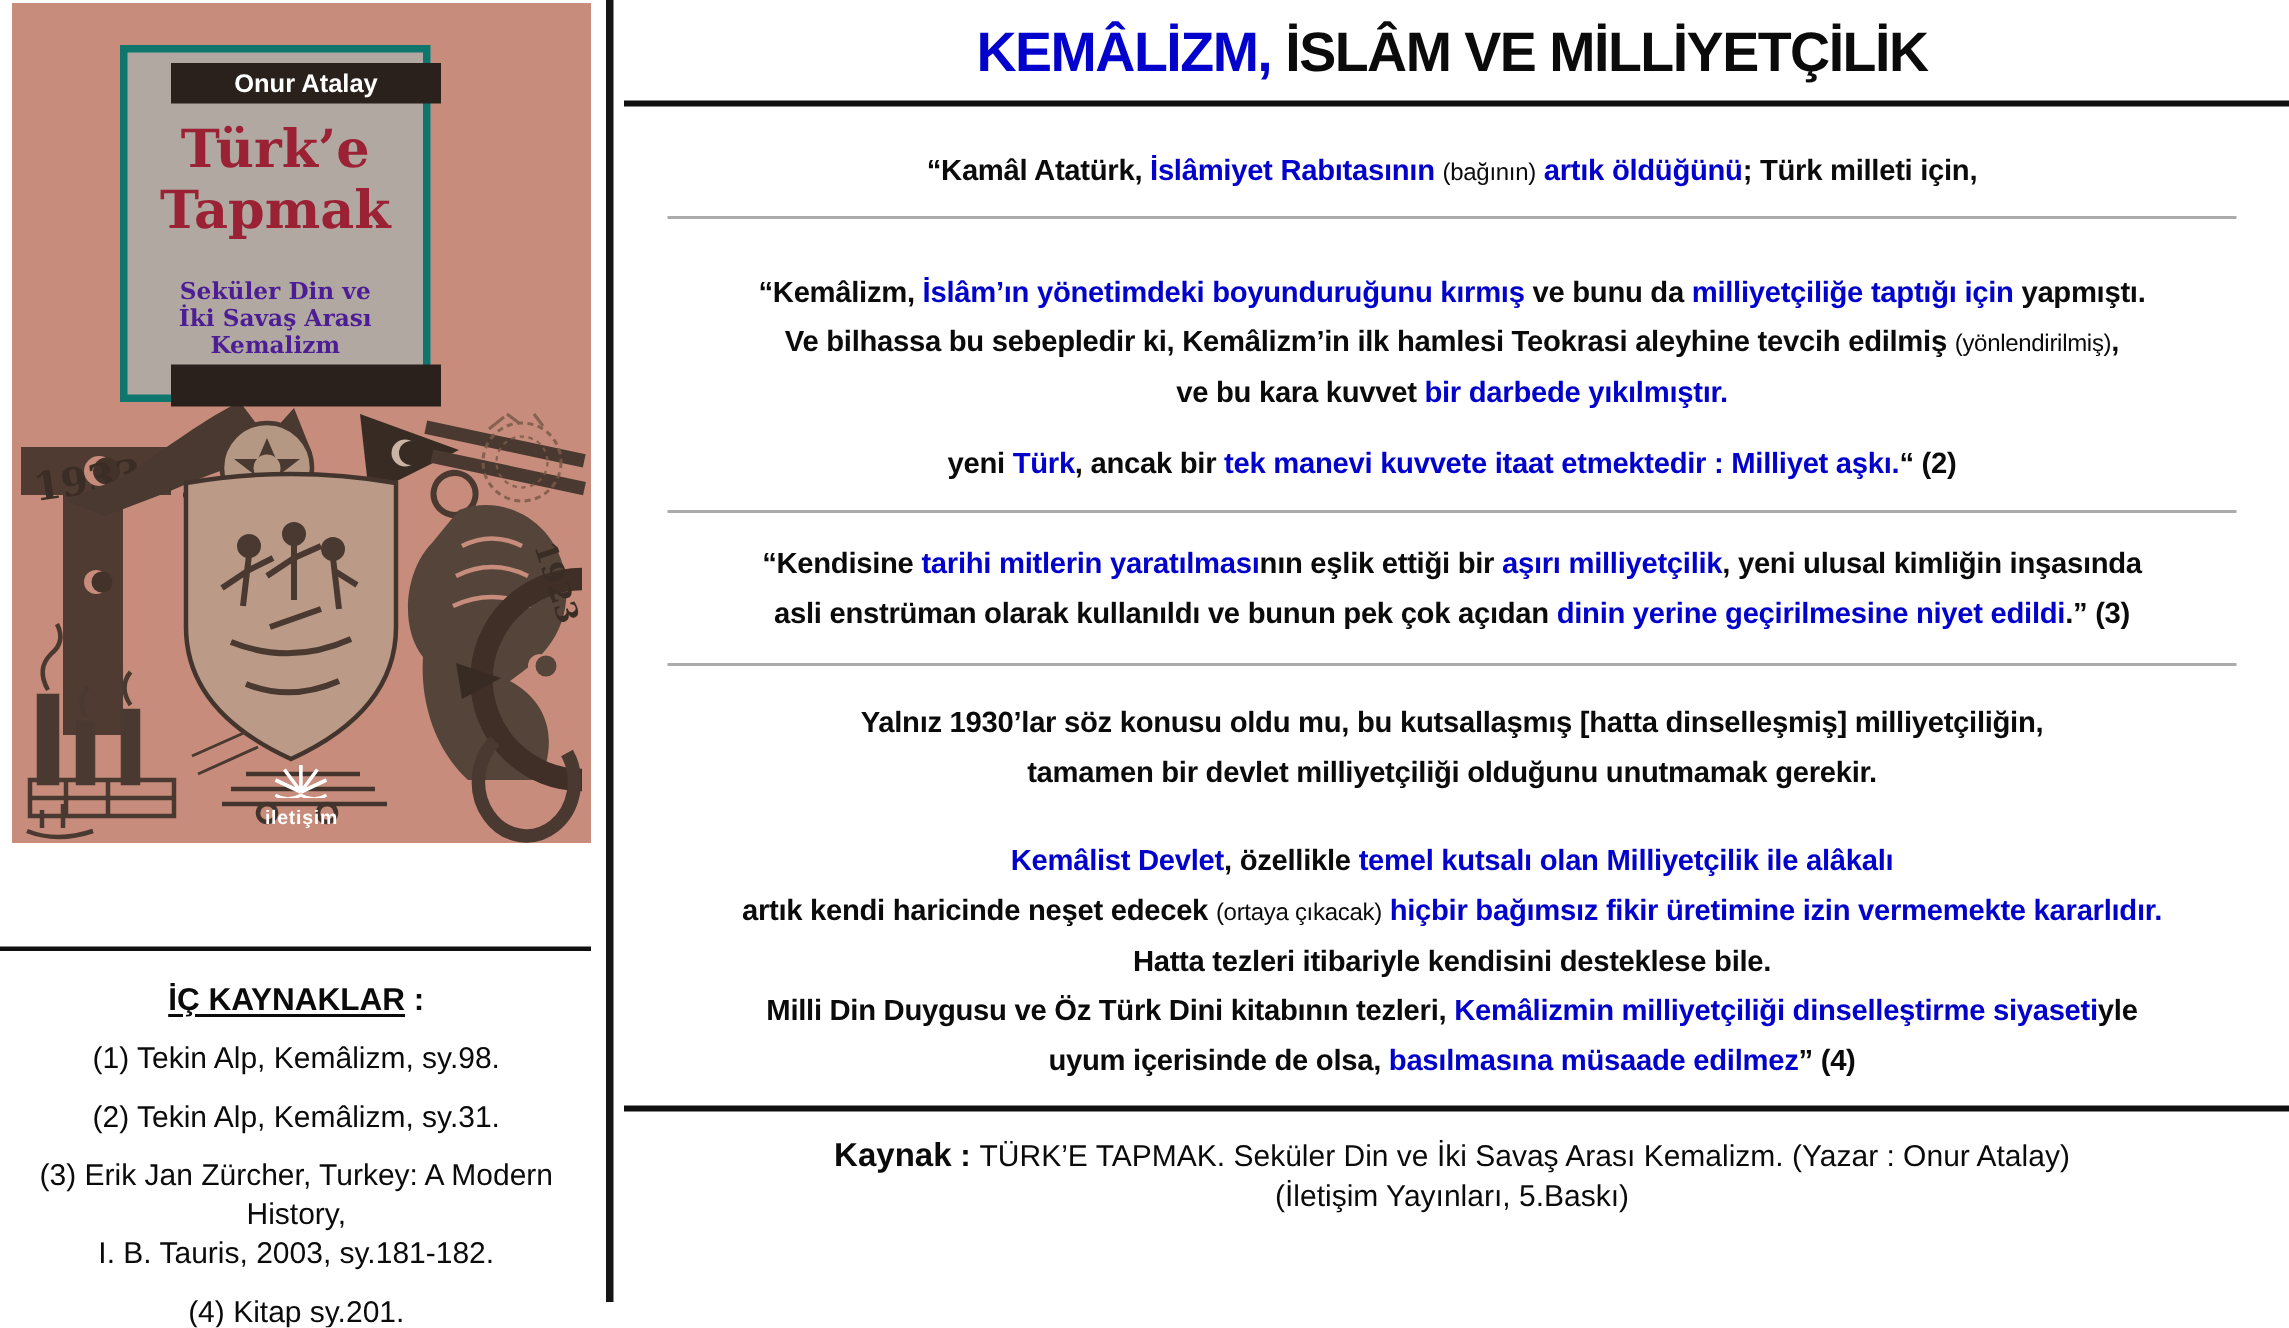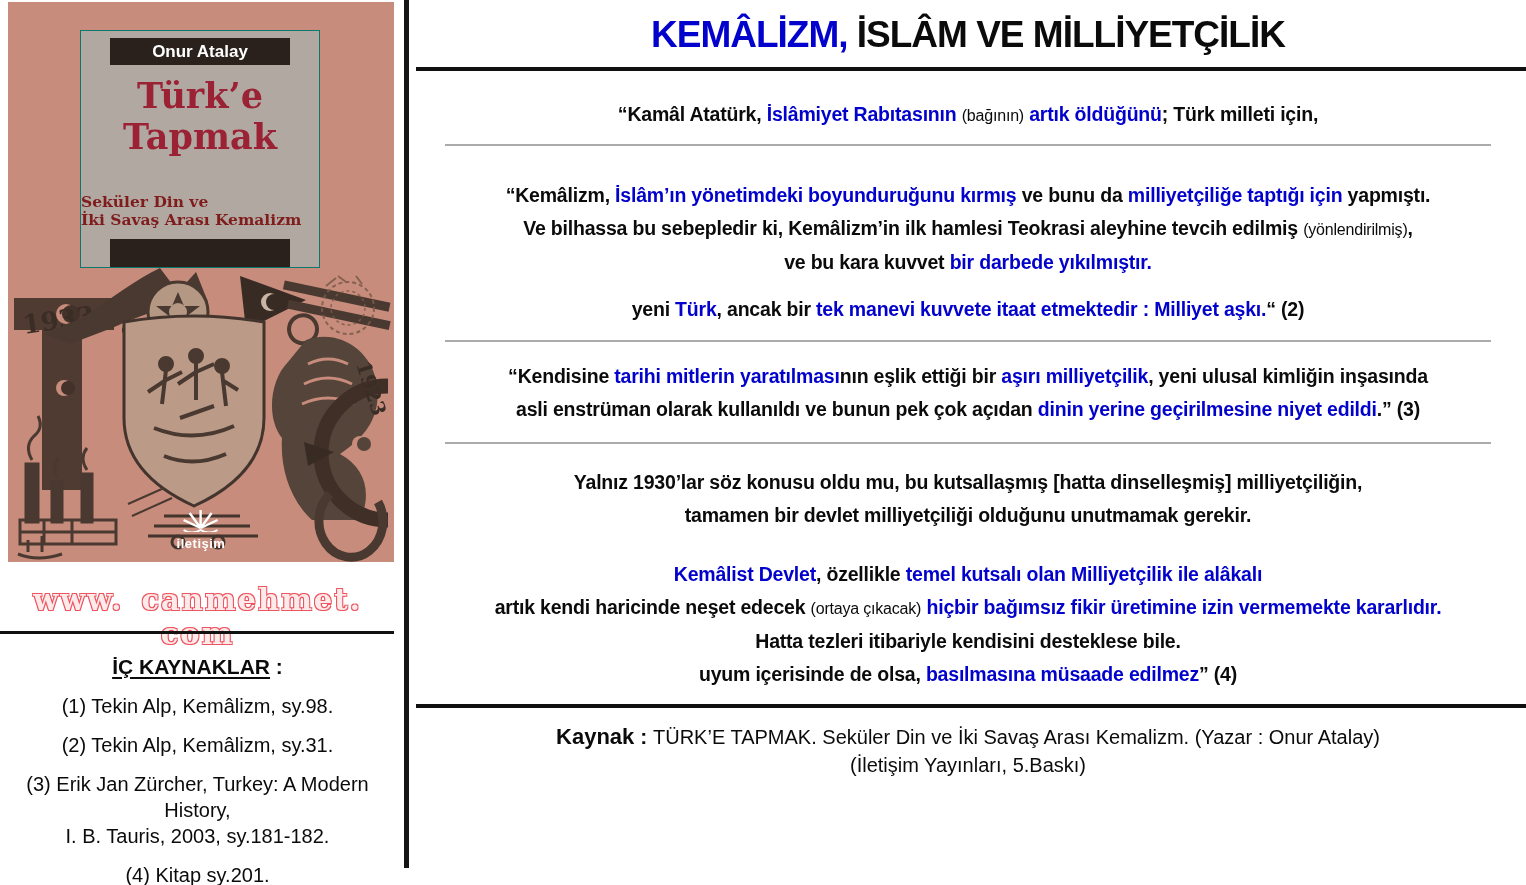--- a/index.html
+++ b/index.html
@@ -4,31 +4,31 @@
 <style>
   html,body{margin:0;padding:0;background:#fff;}
   #page{position:relative;width:1526px;height:885px;background:#fff;overflow:hidden;
         font-family:"Liberation Sans",sans-serif;color:#0b0b0b;}
 
   
   #left-col{position:absolute;left:0;top:0;width:395px;height:885px;}
 
   #cover{position:absolute;left:8px;top:2px;width:386px;height:560px;background:#c78c7b;}
   #cover-illustration{position:absolute;left:0;top:266px;width:386px;height:294px;}
-  #cover-panel{position:absolute;left:72px;top:28px;width:240px;height:238px;
-               background:#b2a8a2;border:1px solid #0f766e;box-sizing:border-box;}
+  #cover-panel{position:absolute;left:72px;top:28px;width:207px;height:238px;
+               background:#b2a8a2;border:5px solid #0f766e;box-sizing:border-box;}
   #author-band{position:absolute;left:29px;top:7px;width:180px;height:27px;background:#2b211c;
                display:flex;align-items:center;justify-content:center;
                color:#fff;font-weight:bold;font-size:17px;}
   #cover-title{position:absolute;left:0;top:44px;width:100%;text-align:center;
                font-family:"DejaVu Serif",serif;font-weight:bold;color:#9b2134;
                font-size:35px;line-height:41px;}
-  #cover-subtitle{position:absolute;left:0;top:150px;width:100%;text-align:left;
-               font-family:"DejaVu Serif",serif;font-weight:bold;color:#7f1d1d;
-               font-size:15.5px;line-height:18px;margin-top:12px;}
+  #cover-subtitle{position:absolute;left:0;top:150px;width:100%;text-align:center;
+               font-family:"DejaVu Serif",serif;font-weight:bold;color:#4c1d95;
+               font-size:15.5px;line-height:18px;}
   #bottom-band{position:absolute;left:29px;top:208px;width:180px;height:28px;background:#2b211c;}
 
   #pub-logo{position:absolute;left:50%;transform:translateX(-50%);top:238px;
             text-align:center;color:#fff;}
   #pub-logo .logo-text{font-size:13px;font-weight:bold;color:#fff;letter-spacing:0.5px;}
 
   #watermark{position:absolute;left:0;top:583px;width:395px;text-align:center;
              font-family:"DejaVu Serif",serif;font-weight:bold;font-size:29px;
              letter-spacing:2px;word-spacing:6px;color:#fdeaea;
              text-shadow:1px 1px 0 #ee5560,-1px -1px 0 #ee5560,1px -1px 0 #ee5560,-1px 1px 0 #ee5560;}
@@ -188,21 +188,20 @@
           <div>Tapmak</div>
         </div>
         <div id="cover-subtitle">
           <div>Seküler Din ve</div>
           <div>İki Savaş Arası Kemalizm</div>
         </div>
         <div id="bottom-band"></div>
       </div>
     </div>
 
-    <div id="watermark">www. canmehmet. com</div>
 
     <div id="left-rule"></div>
 
     <div id="sources">
       <div id="sources-heading">
         <span class="underlined">İÇ KAYNAKLAR</span><span> :</span>
       </div>
       <div id="source-list">
           <div class="src-item">(1) Tekin Alp, Kemâlizm, sy.98.</div>
           <div class="src-item">(2) Tekin Alp, Kemâlizm, sy.31.</div>
@@ -239,20 +238,21 @@
         </div>
         <div class="hr-thin"></div>
         <div class="b-p">
           <div class="line"><span class="c-black">Yalnız 1930’lar söz konusu oldu mu, bu kutsallaşmış [hatta dinselleşmiş] milliyetçiliğin,</span></div>
           <div class="line"><span class="c-black">tamamen bir devlet milliyetçiliği olduğunu unutmamak gerekir.</span></div>
         </div>
         <div class="b-p">
           <div class="line"><span class="c-blue">Kemâlist Devlet</span><span class="c-black">, özellikle </span><span class="c-blue">temel kutsalı olan Milliyetçilik ile alâkalı</span></div>
           <div class="line"><span class="c-black">artık kendi haricinde neşet edecek </span><span class="c-black sm">(ortaya çıkacak)</span><span class="c-black"> </span><span class="c-blue">hiçbir bağımsız fikir üretimine izin vermemekte kararlıdır.</span></div>
           <div class="line"><span class="c-black">Hatta tezleri itibariyle kendisini desteklese bile.</span></div>
+          <div class="line"><span class="c-black">Milli Din Duygusu ve Öz Türk Dini kitabının tezleri, </span><span class="c-blue">Kemâlizmin milliyetçiliği dinselleştirme siyaseti</span><span class="c-black">yle</span></div>
           <div class="line"><span class="c-black">uyum içerisinde de olsa, </span><span class="c-blue">basılmasına müsaade edilmez</span><span class="c-black">” (4)</span></div>
         </div>
         <div class="hr-thick"></div>
       </div>
 
     <div id="footer">
       <div id="footer-line1">
         <span class="k-label">Kaynak</span><span class="k-sep"> : </span><span class="k-text">TÜRK’E TAPMAK. Seküler Din ve İki Savaş Arası Kemalizm. (Yazar : Onur Atalay)</span>
       </div>
       <div id="footer-line2">(İletişim Yayınları, 5.Baskı)</div>

